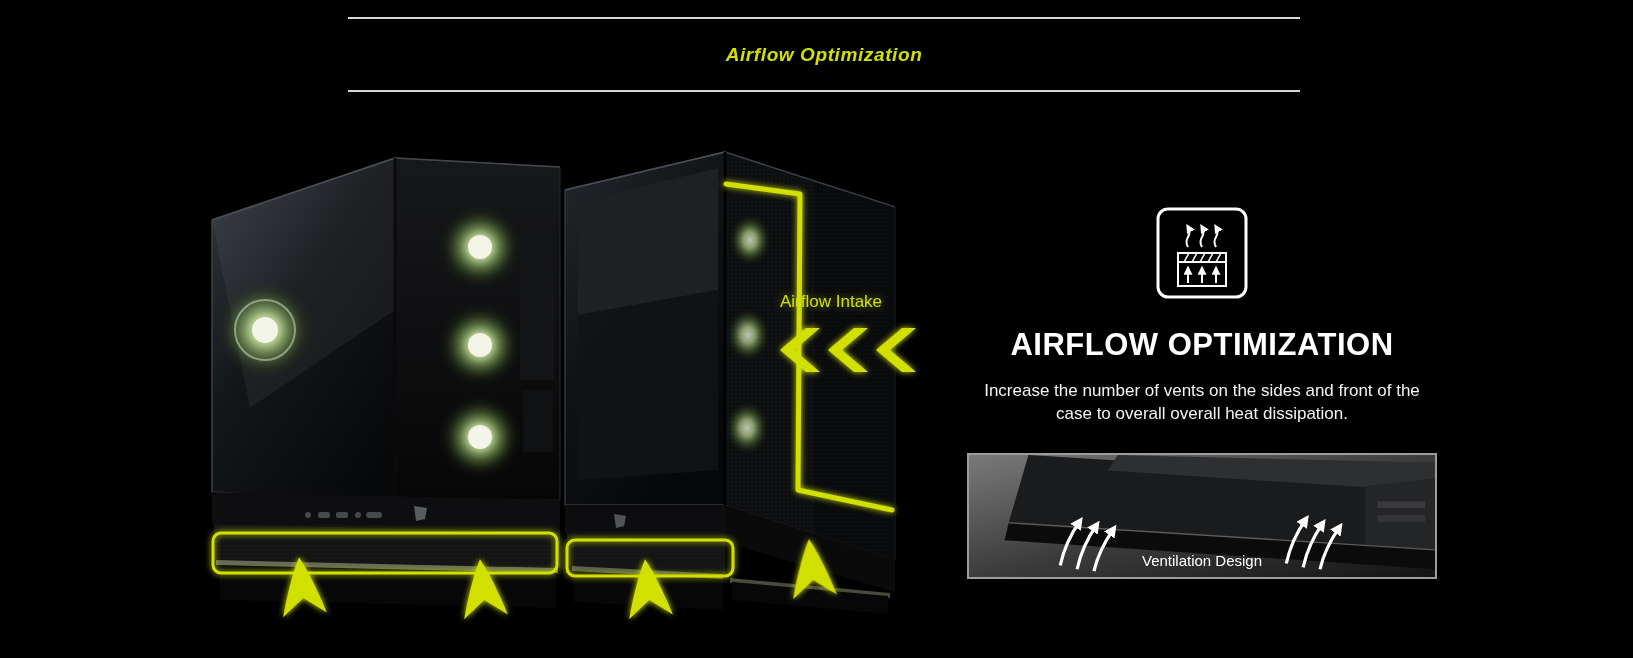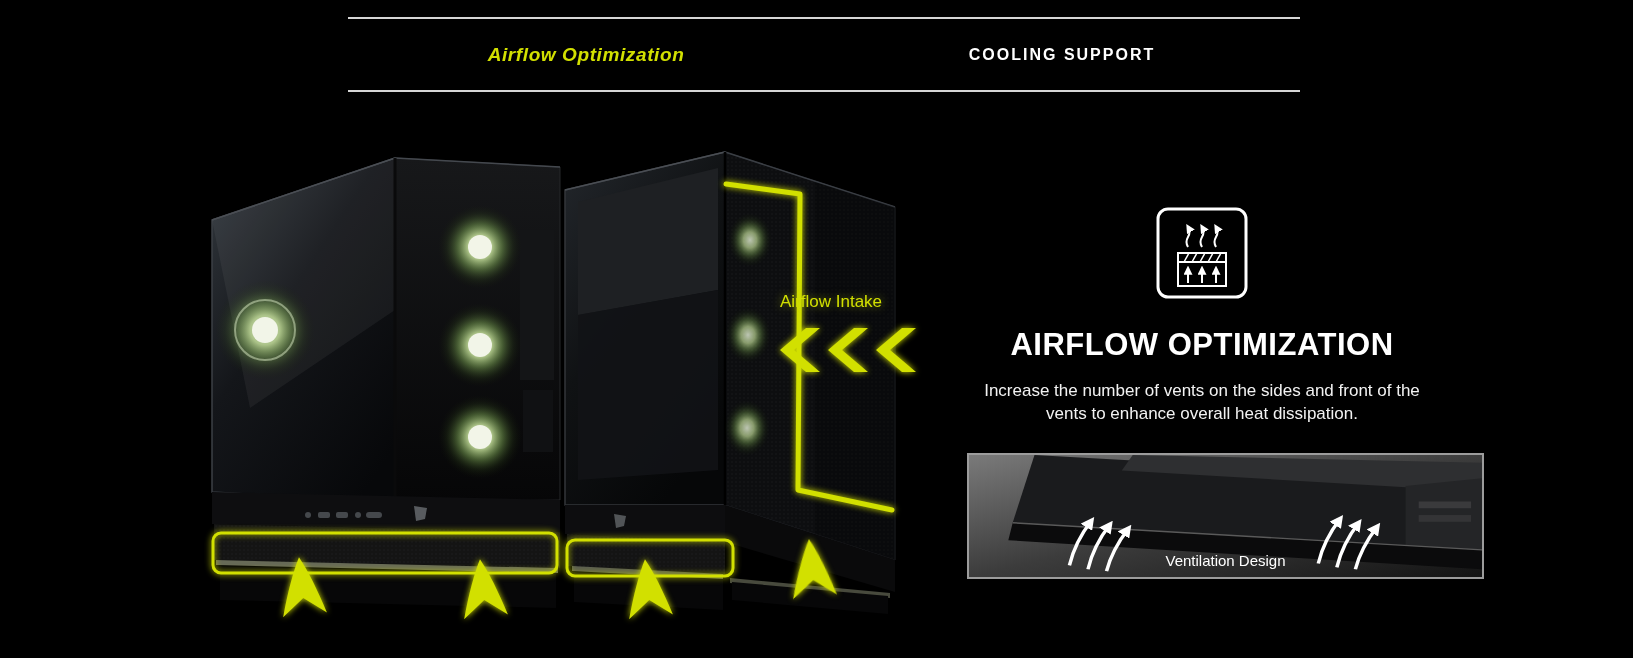--- a/index.html
+++ b/index.html
@@ -21,36 +21,35 @@
   .hero { position:absolute; left:190px; top:140px; width:740px; height:505px; }
   .hero svg { position:absolute; left:0; top:0; }
   .intake-label { position:absolute; left:590px; top:152px; color:#d2e000; font-size:17px;
                   text-shadow:0 0 10px rgba(210,224,0,.55); white-space:nowrap; }
 
   
   .feature { position:absolute; left:967px; top:205px; width:470px; text-align:center; color:#fff; }
   .feature-icon { width:96px; height:96px; margin:0 auto; }
   .feature-title { margin-top:26px; font-size:31px; font-weight:bold; letter-spacing:0.5px; }
   .feature-desc { margin-top:16px; font-size:17px; line-height:23px; color:#f2f2f2; }
-  .vent-figure { position:relative; margin-top:28px; width:517px; height:126px;
+  .vent-figure { position:relative; margin-top:28px; width:470px; height:126px;
                  border:2px solid #9c9c9c; background:#202020; overflow:hidden; }
   .vent-figure svg { position:absolute; left:0; top:0; width:100%; height:100%; }
   .vent-caption { position:absolute; left:0; right:0; bottom:8px; text-align:center;
                   font-size:15px; color:#ffffff; }
 </style>
 </head>
 <body>
 
 <div class="page">
 
   <nav class="tab-bar">
     <div class="tab-line top"></div>
     <div class="tab-row">
       <div class="tab active">Airflow Optimization</div>
-      <div class="tab inactive">COOLING SUPPORT</div>
     </div>
     <div class="tab-line bottom"></div>
   </nav>
 
   <section class="hero">
     <svg width="740" height="505" viewBox="0 0 740 505" xmlns="http://www.w3.org/2000/svg">
       <defs>
         <radialGradient id="fanGlow" cx="50%" cy="50%" r="50%">
           <stop offset="0%" stop-color="#f4ffe6" stop-opacity="0.95"></stop>
           <stop offset="30%" stop-color="#cdeaa0" stop-opacity="0.8"></stop>
@@ -196,21 +195,21 @@
           <line x1="54" y1="57" x2="59" y2="48" stroke-width="1.5"></line>
           <line x1="62" y1="57" x2="67" y2="48" stroke-width="1.5"></line>
           <rect x="24" y="57" width="48" height="24"></rect>
           <line x1="34" y1="78" x2="34" y2="64" marker-end="url(#iconHead)"></line>
           <line x1="48" y1="78" x2="48" y2="64" marker-end="url(#iconHead)"></line>
           <line x1="62" y1="78" x2="62" y2="64" marker-end="url(#iconHead)"></line>
         </g>
       </svg>
     </div>
     <h1 class="feature-title">AIRFLOW OPTIMIZATION</h1>
-    <p class="feature-desc">Increase the number of vents on the sides and front of the vents to enhance overall heat dissipation.</p>
+    <p class="feature-desc">Increase the number of vents on the sides and front of the case to overall overall heat dissipation.</p>
 
     <figure class="vent-figure">
       <svg viewBox="0 0 470 126" preserveAspectRatio="none" xmlns="http://www.w3.org/2000/svg">
         <defs>
           <linearGradient id="vbgGrad" x1="0" y1="0" x2="1" y2="1">
             <stop offset="0" stop-color="#7a7a7a"></stop>
             <stop offset="0.5" stop-color="#3c3c3c"></stop>
             <stop offset="1" stop-color="#141414"></stop>
           </linearGradient>
           <marker id="ventHead" viewBox="0 0 8 8" refX="5" refY="4" markerWidth="4" markerHeight="4" orient="auto-start-reverse">

